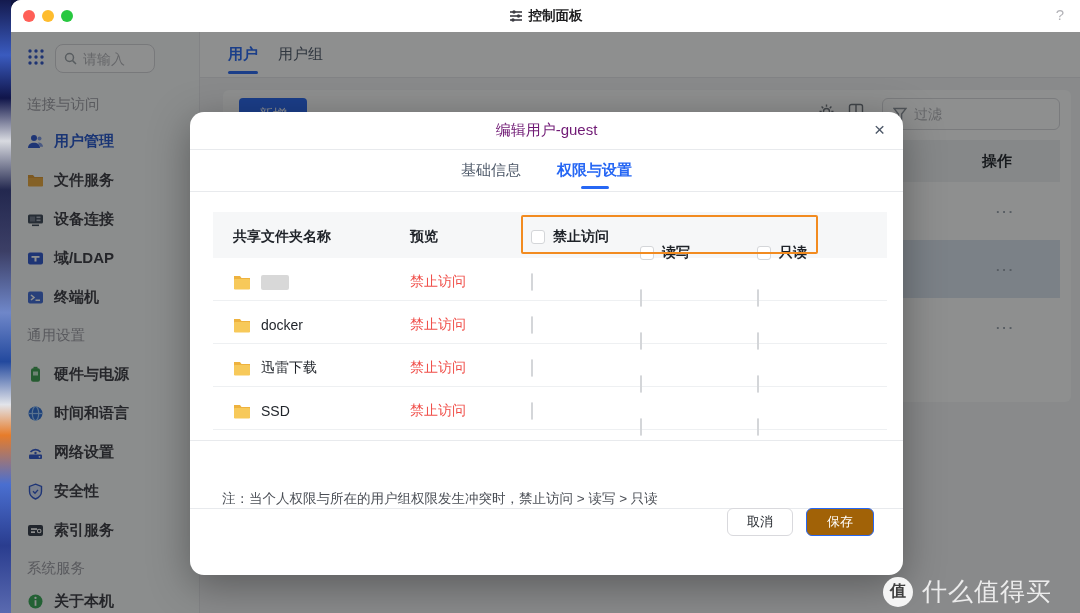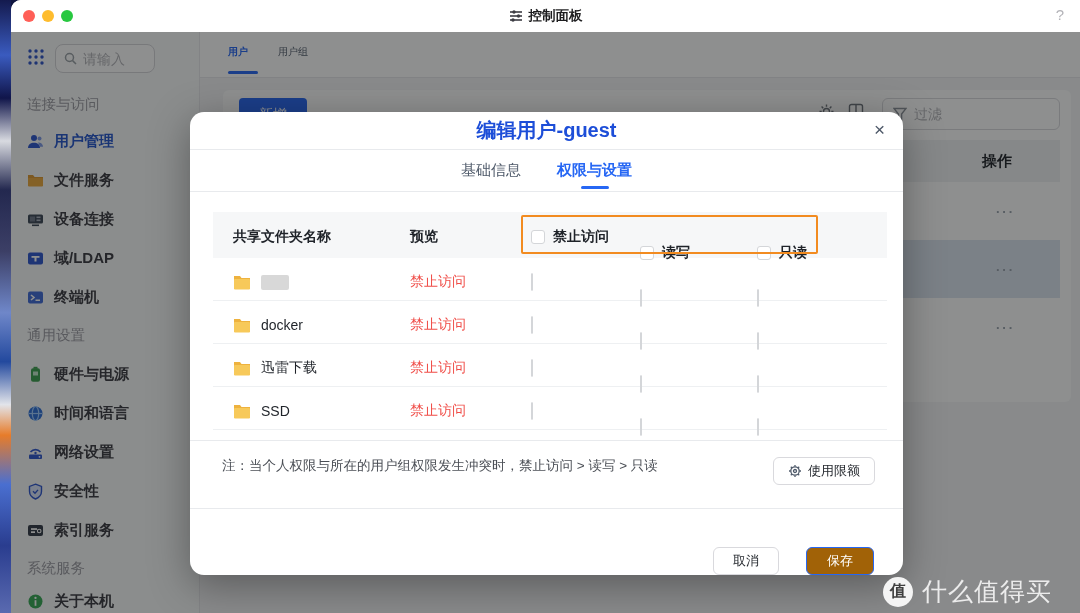--- a/index.html
+++ b/index.html
@@ -29,63 +29,63 @@
   #side-search { position:absolute; left:44px; top:12px; width:100px; height:29px; border:1px solid #d5d5d9; border-radius:8px; background:#fff; display:flex; align-items:center; padding:0 8px; gap:6px; }
   #side-search input { border:none; outline:none; width:80px; font-size:14px; color:#333; background:transparent; font-family:"Liberation Sans", sans-serif; }
   #side-search input::placeholder { color:#b4b4b9; }
   .side-sec { position:absolute; left:16px; font-size:14.5px; color:#9b9ba2; line-height:20px; }
   .side-item { position:absolute; left:16px; display:flex; align-items:center; gap:10px; font-size:15px; font-weight:700; color:#3a3a40; line-height:20px; cursor:pointer; }
   .side-item.active { color:#2456cd; }
 
   
   #main { position:absolute; left:189px; top:32px; right:0; bottom:0; background:#f5f6f8; }
   #tabbar { position:absolute; left:0; top:0; right:0; height:46px; background:#fff; border-bottom:1px solid #e9e9ec; }
-  .mainTab { position:absolute; top:13px; font-size:10px; color:#4e5969; }
+  .mainTab { position:absolute; top:13px; font-size:15px; color:#4e5969; }
   .mainTab.active { color:#2667f4; font-weight:700; }
   #tab-underline { position:absolute; left:28px; bottom:3px; width:30px; height:3px; border-radius:2px; background:#2667f4; }
   #list-card { position:absolute; left:23px; top:58px; width:848px; height:312px; background:#fff; border-radius:6px; }
   #add-btn { position:absolute; left:39px; top:66px; width:68px; height:34px; background:#2667f4; color:#fff; font-size:14px; border:none; border-radius:4px; }
   .tool-ico { position:absolute; top:71px; color:#6e737c; font-size:15px; }
   #filter-box { position:absolute; right:20px; top:66px; width:178px; height:32px; border:1px solid #d9d9dd; border-radius:6px; background:#fff; display:flex; align-items:center; gap:7px; padding:0 10px; }
   #filter-box input { border:none; outline:none; width:120px; font-size:14px; background:transparent; font-family:"Liberation Sans", sans-serif; }
   #filter-box input::placeholder { color:#b4b4b9; }
   #ops-head { position:absolute; left:35px; right:20px; top:108px; height:42px; background:#f0f2f4; display:flex; align-items:center; justify-content:flex-end; padding-right:48px; font-size:15px; font-weight:700; color:#1f2329; }
   .bg-row { position:absolute; left:35px; right:20px; height:58px; display:flex; align-items:center; justify-content:flex-end; padding-right:45px; background:#fff; }
   .bg-row.hl { background:#dce4f0; }
   .bg-row .dots { color:#98a1ac; font-weight:700; letter-spacing:2px; font-size:13px; }
 
   
   #overlay { position:absolute; left:11px; top:32px; right:0; bottom:0; background:rgba(15,16,18,0.47); z-index:10; }
 
   
   #modal { position:absolute; left:190px; top:112px; width:713px; height:463px; background:#fff; border-radius:14px; z-index:20; box-shadow:0 10px 40px rgba(0,0,0,.35); }
-  #modal-title { position:absolute; left:0; right:0; top:0; height:37px; display:flex; align-items:center; justify-content:center; font-size:20px; font-weight:700; color:#1d4ed8; }
+  #modal-title { position:absolute; left:0; right:0; top:0; height:37px; display:flex; align-items:center; justify-content:center; font-size:15px; font-weight:400; color:#701a75; }
   #modal-close { position:absolute; right:18px; top:6px; font-size:19px; color:#4e5969; cursor:pointer; line-height:24px; }
   .hr { position:absolute; left:0; right:0; height:1px; background:#e8eaed; }
   #modal-tabs { position:absolute; left:0; right:0; top:37px; height:42px; display:flex; align-items:center; justify-content:center; gap:36px; }
   .mtab { position:relative; font-size:15px; color:#4e5969; padding:10px 0; cursor:pointer; }
   .mtab.active { color:#2667f4; font-weight:700; }
   .mtab.active::after { content:""; position:absolute; left:50%; margin-left:-14px; bottom:1px; width:28px; height:3px; border-radius:2px; background:#2667f4; }
 
   #perm-table { position:absolute; left:23px; top:100px; width:674px; }
   .prow { display:grid; grid-template-columns:197px 110px 110px 117px 140px; align-items:center; }
   #phead { height:46px; background:#f6f7f8; font-weight:700; font-size:14px; color:#1f2329; position:relative; }
   .c1 { padding-left:20px; display:flex; align-items:center; gap:10px; }
   .c3 { padding-left:11px; } .c4,.c5 { padding-left:10px;margin-top:32px; }
   .cbl { display:flex; align-items:center; gap:8px; }
   .cb { width:14px; height:14px; border:1.5px solid #d4d6d9; border-radius:3px; background:#fff; flex:none; }
   #orange-box { position:absolute; left:308px; top:3px; width:297px; height:39px; border:2px solid #f28b20; border-radius:2px; pointer-events:none; }
   .drow { height:43px; border-bottom:1px solid #eef0f2; font-size:14px; color:#1f2329; }
   .deny { color:#f04f4a; cursor:pointer; }
   .censor { width:28px; height:15px; border-radius:2px; background:#d8d8d8; }
 
-  #note-row { position:absolute; left:0; right:0; top:328px; height:68px; display:flex; align-items:flex-start; justify-content:space-between; padding:17px 28px 0 32px; }
+  #note-row { position:absolute; left:0; right:0; top:328px; height:68px; display:flex; align-items:flex-end; justify-content:space-between; padding:0 28px 0 32px; }
   #note-text { font-size:13.5px; color:#4b4f56; }
   #quota-btn { height:28px; padding:0 14px; border:1px solid #d9d9dd; border-radius:6px; background:#fff; font-size:13px; color:#1f2329; display:flex; align-items:center; gap:6px; cursor:pointer; }
-  #modal-footer { position:absolute; left:0; right:0; top:396px; height:67px; display:flex; align-items:flex-end; justify-content:flex-end; gap:27px; padding-right:29px; }
+  #modal-footer { position:absolute; left:0; right:0; top:396px; height:67px; display:flex; align-items:flex-start; justify-content:flex-end; gap:13px; padding-right:29px; }
   .btn { height:28px; border-radius:6px; font-size:13px; display:flex; align-items:center; justify-content:center; cursor:pointer; font-family:"Liberation Sans", sans-serif; }
   #cancel-btn { width:66px; background:#fff; border:1px solid #d9d9dd; color:#1f2329; }
   #save-btn { width:68px; background:#a16207; border:1px solid #2667f4; color:#fff; }
 
   
   #watermark { position:absolute; right:28px; top:575px; display:flex; align-items:center; gap:9px; z-index:30; }
   #wm-logo { width:30px; height:30px; border-radius:50%; background:#f4f4f4; color:#3f3f3f; font-size:16px; font-weight:700; display:flex; align-items:center; justify-content:center; }
   #wm-text { font-size:25px; color:#ececec; letter-spacing:1px; }
 
   svg { display:block; }
@@ -415,30 +415,20 @@
       <div class="c3"><span class="cb" aria-checked="false"></span></div>
       <div class="c4"><span class="cb" aria-checked="false"></span></div>
       <div class="c5"><span class="cb" aria-checked="false"></span></div>
     </div>
   </div>
 
   <div class="hr" style="top:328px"></div>
 
   <div id="note-row">
     <span id="note-text">注：当个人权限与所在的用户组权限发生冲突时，禁止访问 &gt; 读写 &gt; 只读</span>
-    <span id="quota-btn">
-      <span>
-        <svg width="14" height="14" viewBox="0 0 14 14" fill="none" stroke="#4e5969" stroke-width="1.3">
-            <circle cx="7" cy="7" r="4.2"></circle>
-            <circle cx="7" cy="7" r="1.5"></circle>
-            <path d="M7 1v1.6M7 11.4V13M1 7h1.6M11.4 7H13M2.8 2.8l1.1 1.1M10.1 10.1l1.1 1.1M11.2 2.8l-1.1 1.1M3.9 10.1l-1.1 1.1"></path>
-          </svg>
-      </span>
-      <span>使用限额</span>
-    </span>
   </div>
 
   <div class="hr" style="top:396px"></div>
 
   <div id="modal-footer">
     <button class="btn" id="cancel-btn">取消</button>
     <button class="btn" id="save-btn">保存</button>
   </div>
 </div>
 

